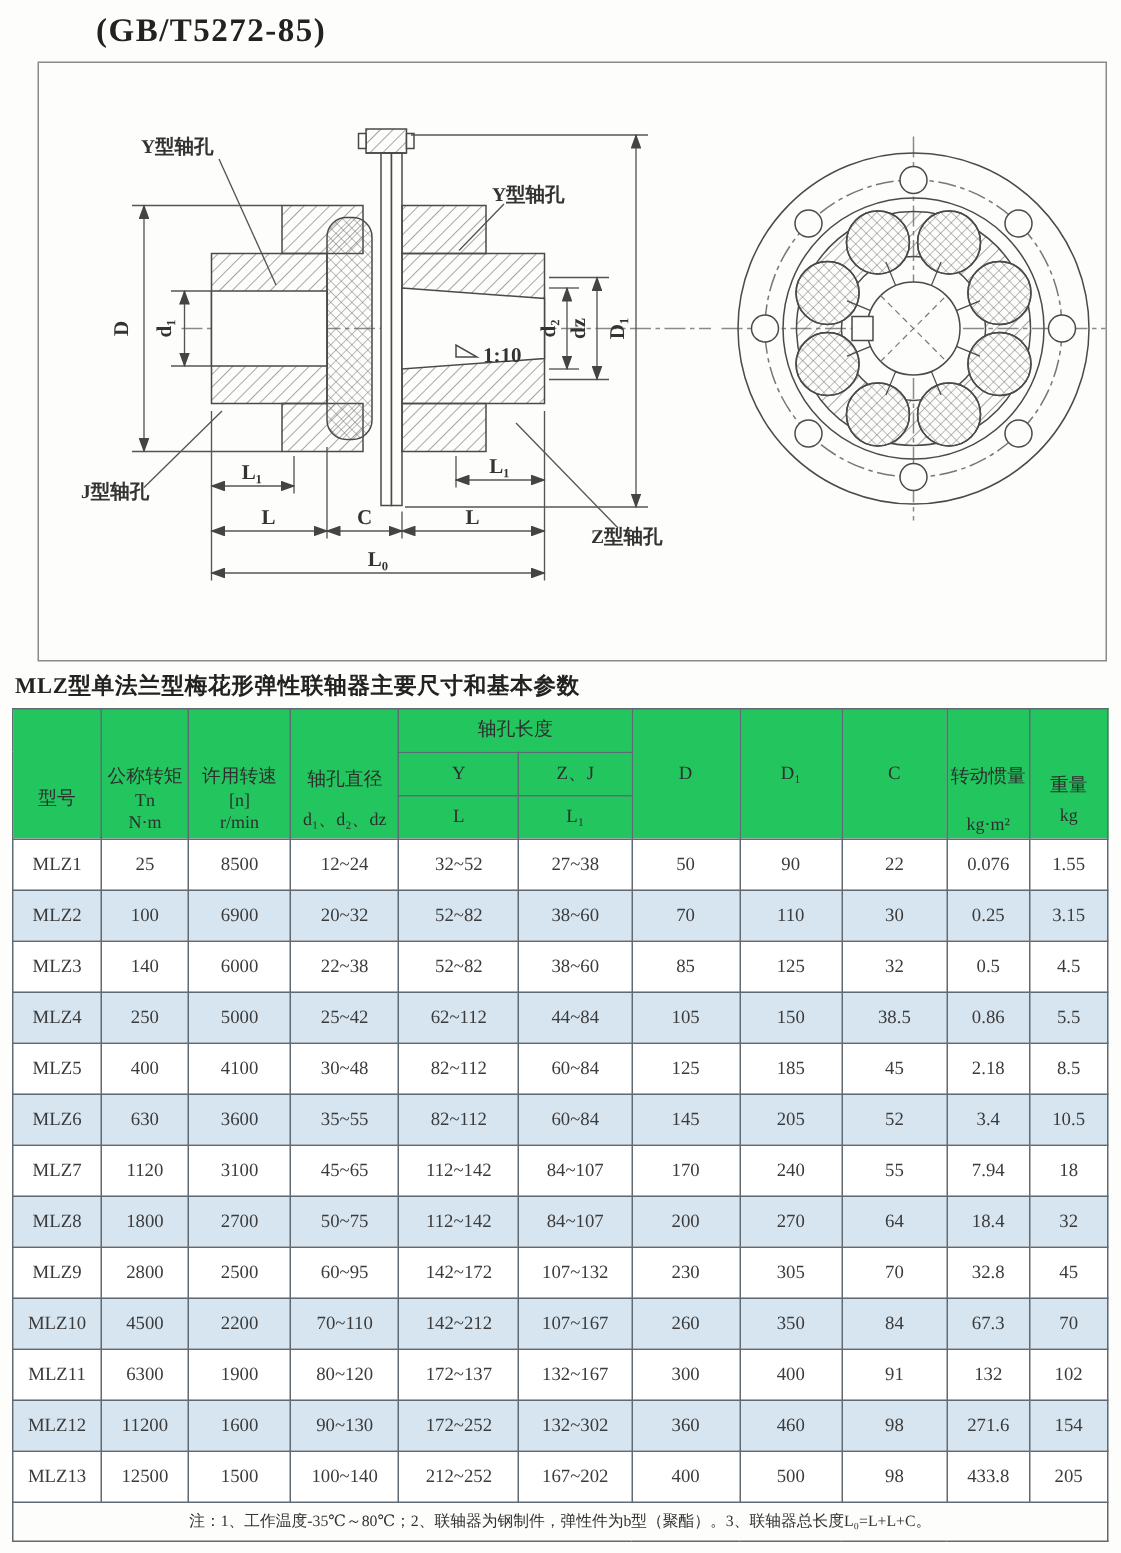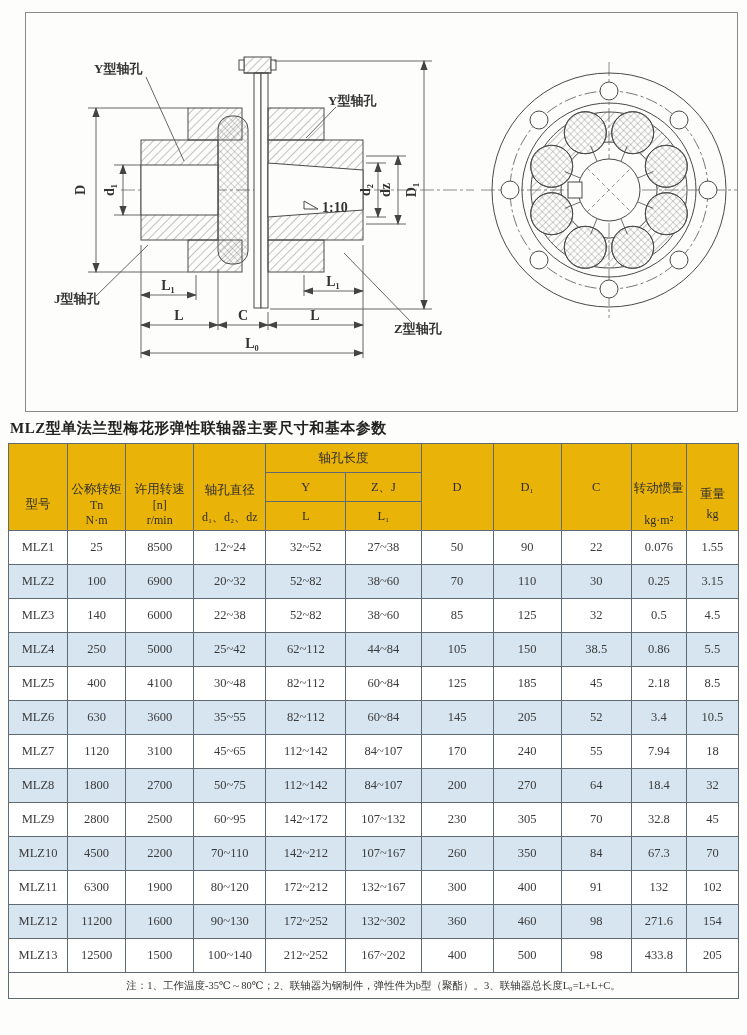--- a/index.html
+++ b/index.html
@@ -18,38 +18,39 @@
   }
   .table-title { margin: 7px 9px 5px 10px; font-size: 15px; font-weight: bold; letter-spacing: .5px; }
   table.spec {
     width: 731px; margin-left: 8px; border-collapse: collapse;
     font-size: 12.5px; color: #3b3b3b; table-layout: fixed;
   }
   table.spec th, table.spec td {
     border: 1px solid #5f6a72; text-align: center; vertical-align: middle;
     padding: 1px 2px; font-weight: normal;
   }
-  table.spec thead th { background: #eab308; color: #2e2e2e; }
+  table.spec thead th { background: #22c55e; color: #2e2e2e; }
   table.spec tbody tr { height: 34px; background: #fff; }
   table.spec tbody tr.alt { background: #d7e5f0; }
   table.spec thead tr { height: 29px; }
   .hdr-main { display: block; font-size: 12.5px; margin-top: 34px; }
   .hdr-sub  { display: block; font-size: 12px; }
   td.note-cell {
     text-align: left; font-size: 10.5px; padding: 5px 6px 5px 22px;
     background: #fdfdfb; color: #333; height: 26px;
   }
   svg text { font-family: "Liberation Serif", "DejaVu Serif", serif; fill: #333; }
   .lbl-cjk { font-size: 13px; font-weight: 600; }
   .lbl-dim { font-size: 14px; font-weight: 600; }
 </style>
 </head>
 <body>
 
 <div class="title-block">
+  <div class="title-line2">(GB/T5272-85)</div>
 </div>
 
 <div class="drawing-panel">
 <svg width="728" height="398" viewBox="0 0 728 398">
   <defs>
     <pattern id="hatch" width="6" height="6" patternUnits="userSpaceOnUse" patternTransform="rotate(45)">
       <line x1="0" y1="0" x2="0" y2="6" stroke="#6a6a6a" stroke-width="0.8"></line>
     </pattern>
     <pattern id="xhatch" width="5" height="5" patternUnits="userSpaceOnUse" patternTransform="rotate(45)">
       <line x1="0" y1="0" x2="0" y2="5" stroke="#6a6a6a" stroke-width="0.6"></line>
@@ -394,21 +395,21 @@
     <td>84</td>
     <td>67.3</td>
     <td>70</td>
   </tr>
 
   <tr>
     <td>MLZ11</td>
     <td>6300</td>
     <td>1900</td>
     <td>80~120</td>
-    <td>172~212</td>
+    <td>172~137</td>
     <td>132~167</td>
     <td>300</td>
     <td>400</td>
     <td>91</td>
     <td>132</td>
     <td>102</td>
   </tr>
 
   <tr class="alt">
     <td>MLZ12</td>

